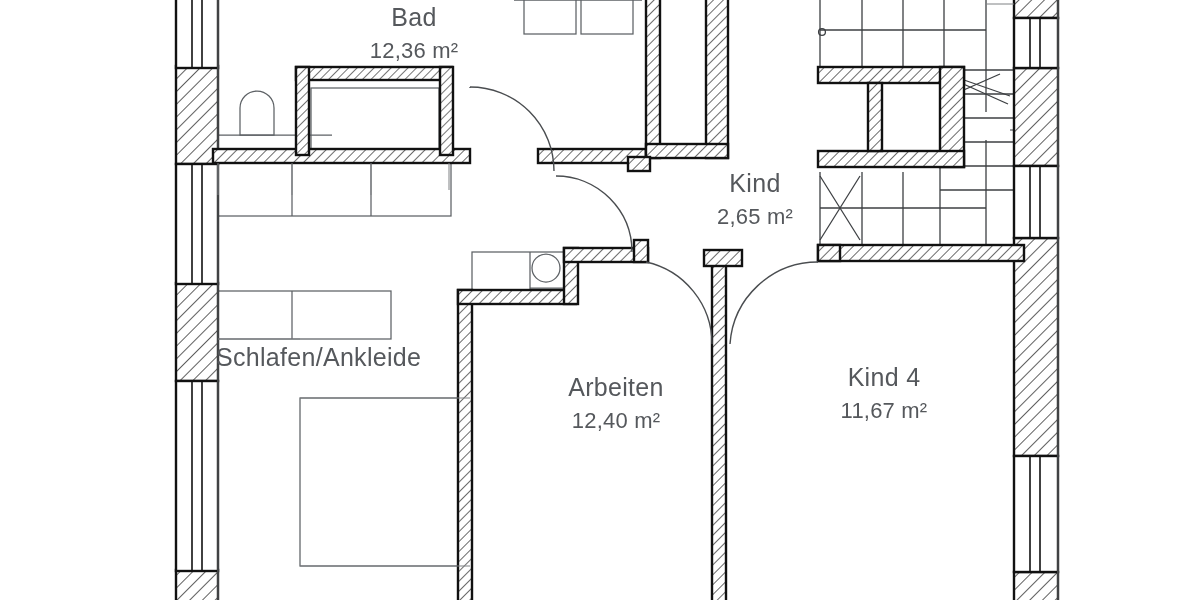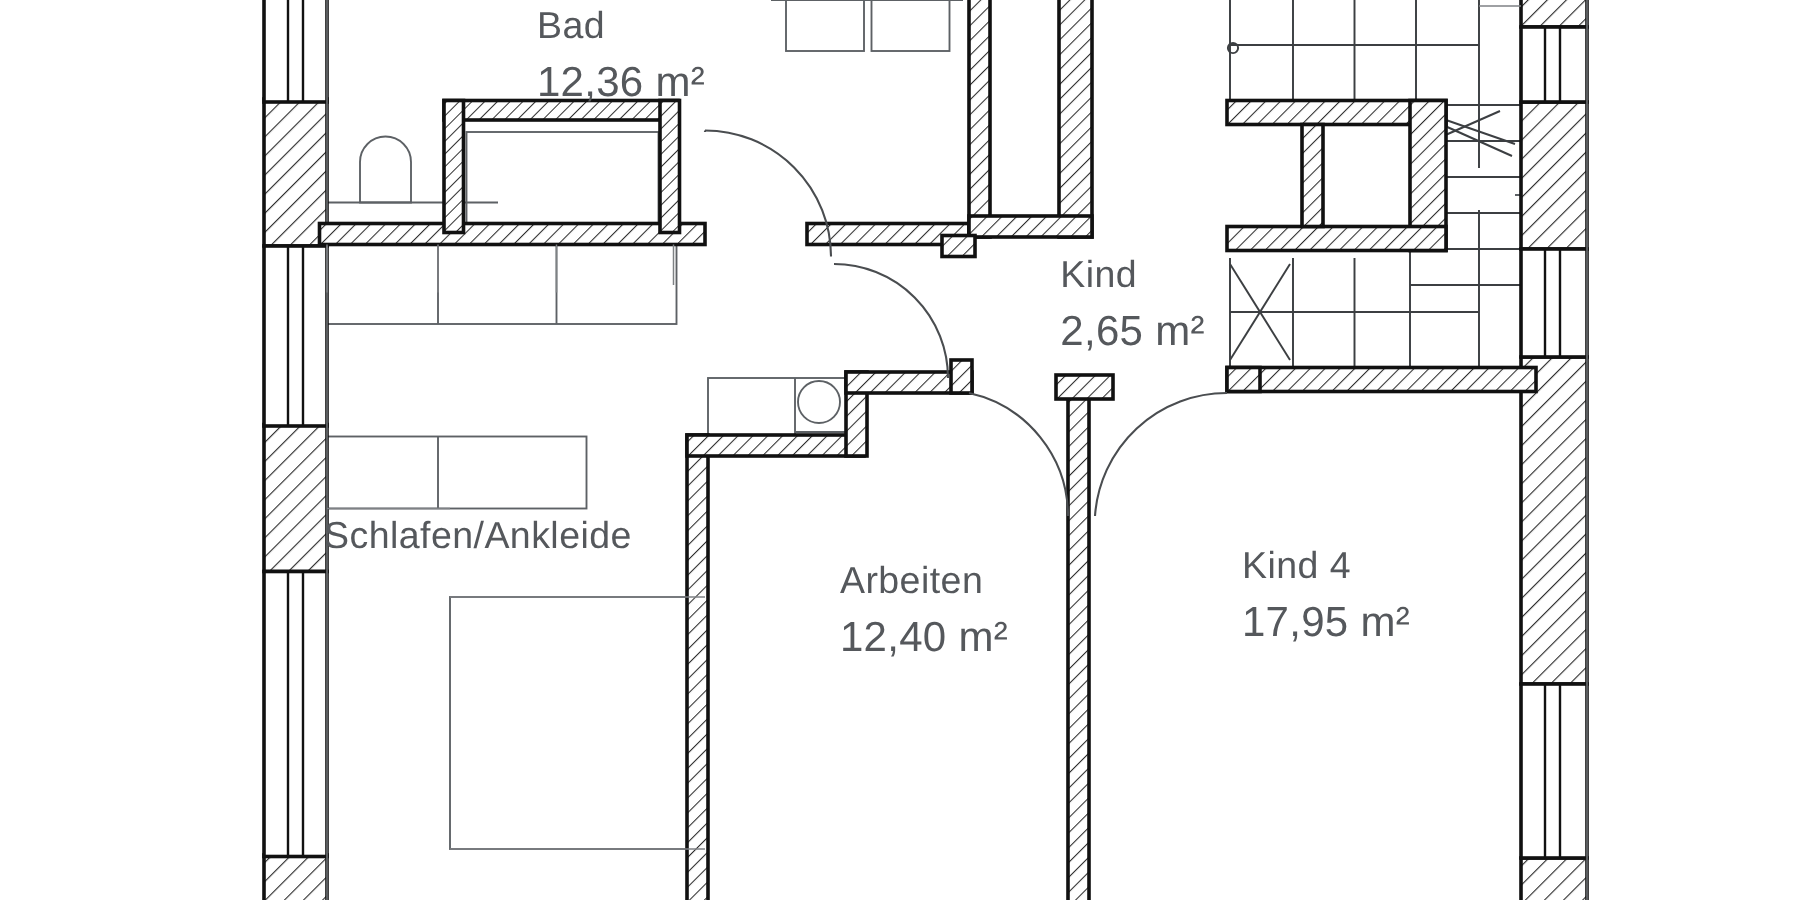--- a/index.html
+++ b/index.html
@@ -13,34 +13,34 @@
     width:1200px;
     height:600px;
     background:#ffffff;
     overflow:hidden;
   }
   #plan-svg{display:block;width:1200px;height:600px;}
 
   .room-label{
     position:absolute;
     color:#55585c;
-    text-align:left;
+    text-align:center;
     white-space:nowrap;
     line-height:1.26;
     pointer-events:none;
     user-select:none;
   }
   .room-label .rname{
     display:block;
     font-size:25px;
     letter-spacing:0.3px;
   }
   .room-label .rarea{
     display:block;
-    font-size:28px;
+    font-size:22px;
     letter-spacing:0.2px;
     margin-top:3px;
   }
   .room-label.lefty{text-align:center;}
 </style>
 </head>
 <body>
 
 <div id="plan-root">
 
@@ -257,16 +257,16 @@
     <span class="rname">Schlafen/Ankleide</span>
   </div>
 
   <div class="room-label" style="left:616px; top:372px; transform:translateX(-50%);">
     <span class="rname">Arbeiten</span>
     <span class="rarea">12,40 m²</span>
   </div>
 
   <div class="room-label" style="left:884px; top:362px; transform:translateX(-50%);">
     <span class="rname">Kind 4</span>
-    <span class="rarea">17,95 m²</span>
+    <span class="rarea">11,67 m²</span>
   </div>
 
 </div>
 
 </body></html>

